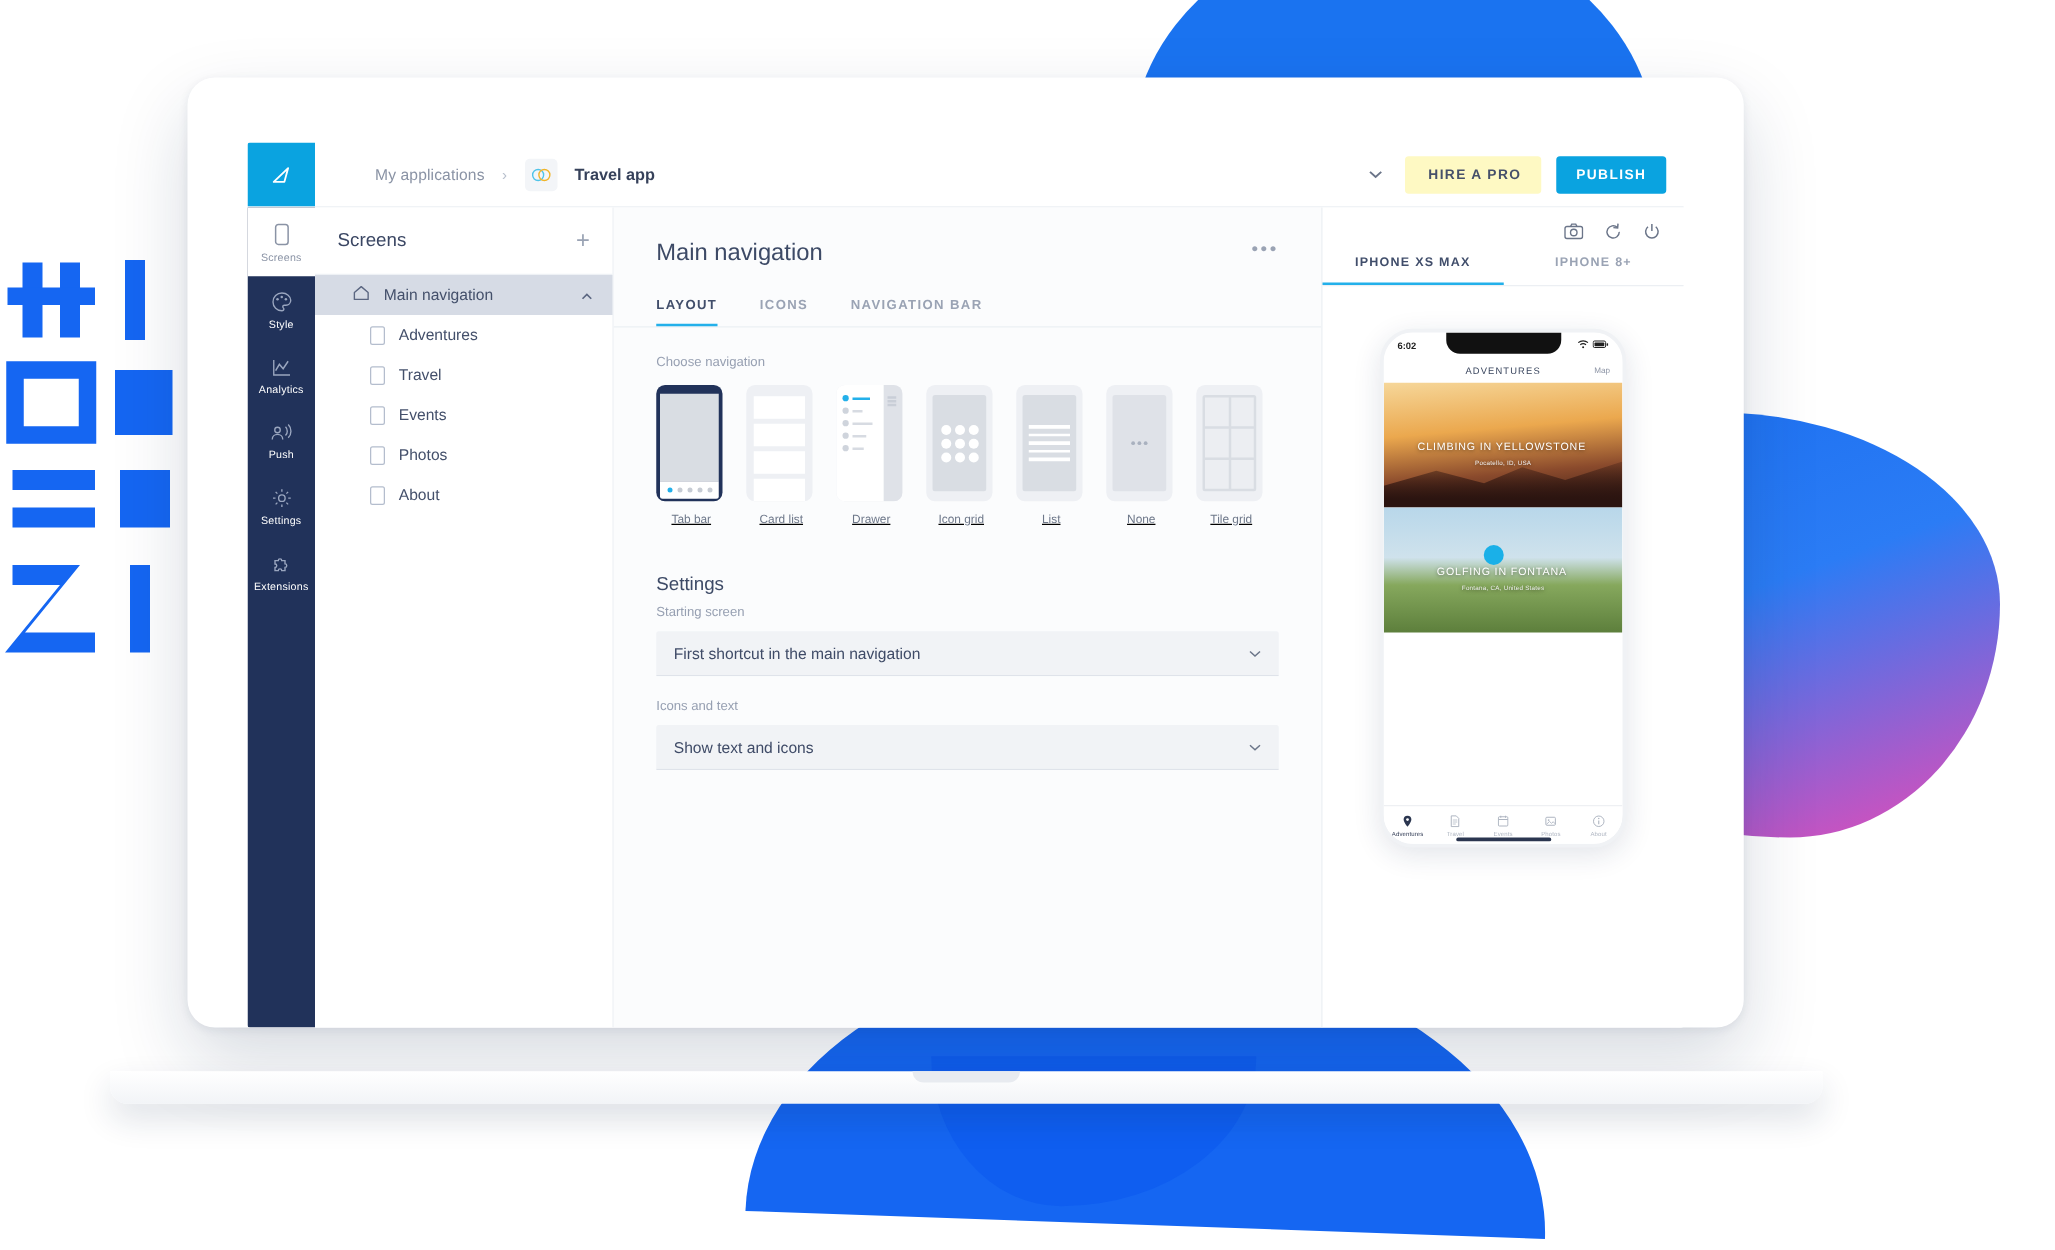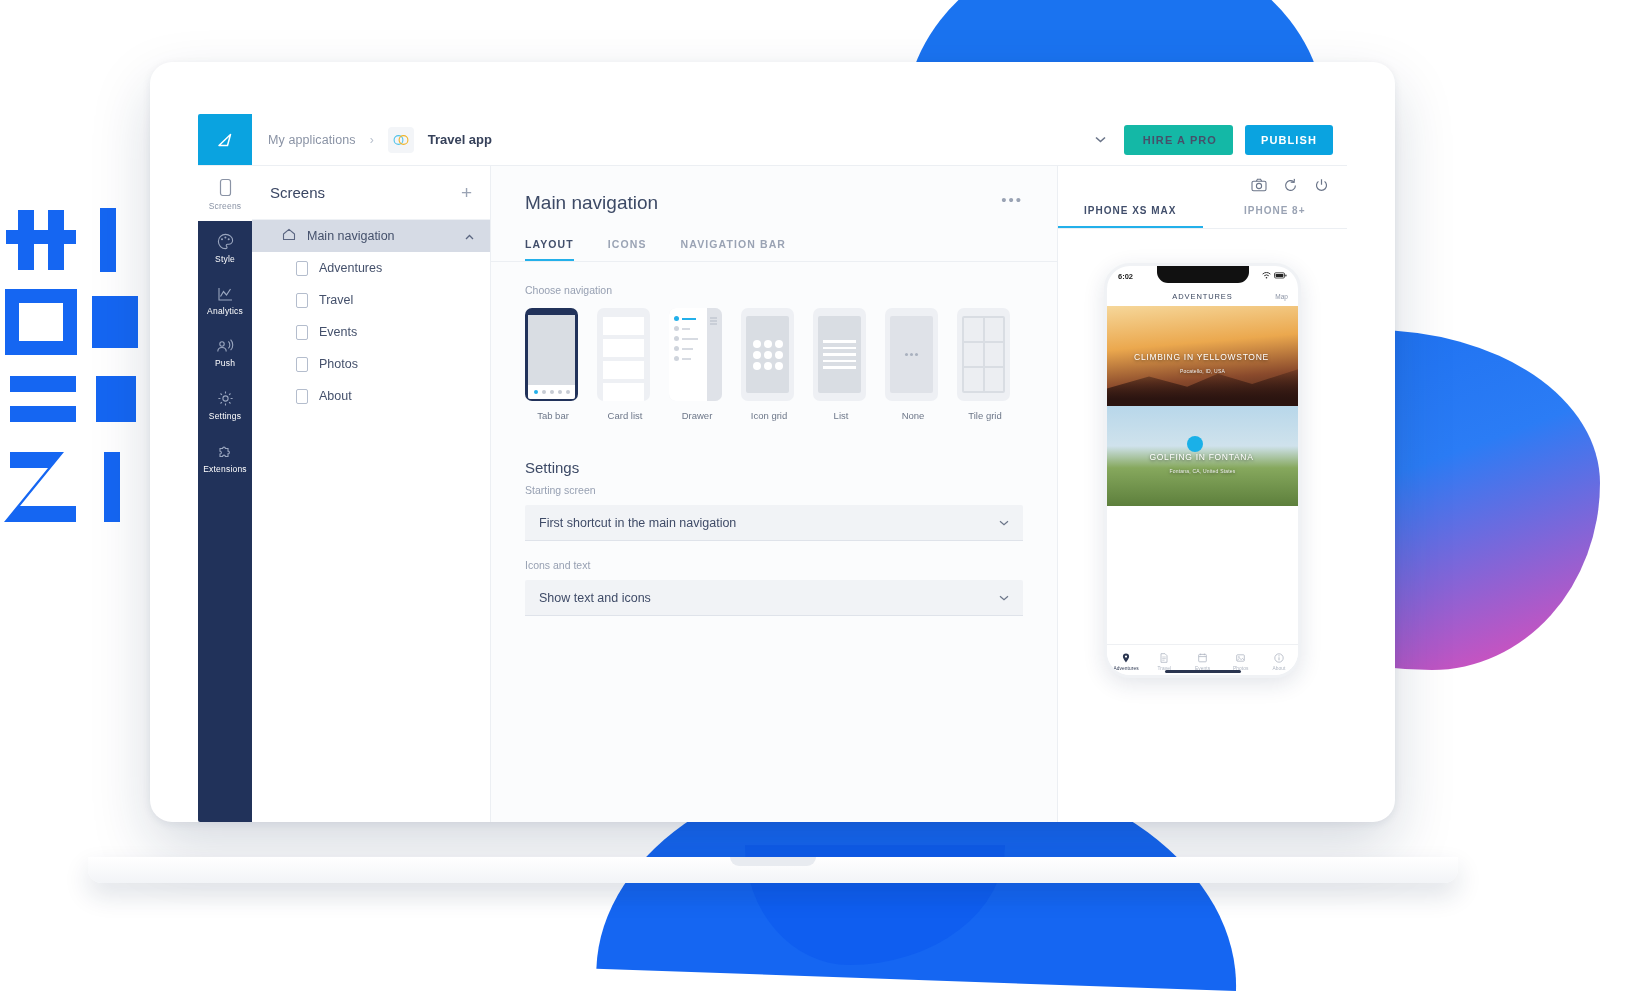--- a/index.html
+++ b/index.html
@@ -76,40 +76,41 @@
     flex: 0 0 52px;
   }
   .logo-tile {
     width: 54px; background: #0aa3e0;
     display: flex; align-items: center; justify-content: center;
   }
   .logo-tile svg { display: block; }
   .breadcrumb {
     display: flex; align-items: center; gap: 14px; padding-left: 16px;
     flex: 1;
+    margin-left: 32px;
   }
   .crumb-link { font-size: 12.5px; color: #8a93a5; letter-spacing: .1px; }
   .crumb-sep { color: #b8c0cd; font-size: 12px; }
   .app-badge {
     width: 26px; height: 26px; border-radius: 4px; background: #f3f5f8;
     display: flex; align-items: center; justify-content: center;
   }
   .crumb-current { font-size: 13px; color: #36415a; font-weight: 600; }
   .topbar-right { display: flex; align-items: center; gap: 12px; padding-right: 14px; }
   .caret-btn {
     width: 22px; height: 22px; display: flex; align-items: center; justify-content: center;
     cursor: pointer;
   }
   .btn {
     border: 0; border-radius: 3px; cursor: pointer;
     font-size: 11px; font-weight: 700; letter-spacing: 1.1px;
     font-family: "Liberation Sans", sans-serif;
     padding: 0 16px; height: 30px; line-height: 30px;
   }
-  .btn-secondary { background: #14b8a6; color: #46506a; padding-left: 19px; }
+  .btn-secondary { background: #fef9c3; color: #46506a; padding-left: 19px; }
   .btn-primary { background: #0aa3e0; color: #ffffff; }
 
   
   .body { flex: 1; display: flex; min-height: 0; }
 
   
   .rail {
     width: 54px; background: #21325a; flex: 0 0 54px;
     display: flex; flex-direction: column; align-items: center;
     padding-top: 0;
@@ -160,21 +161,21 @@
   }
   .tab {
     font-size: 10.5px; letter-spacing: 1.1px; font-weight: 700;
     color: #9aa3b4; padding-bottom: 9px; cursor: pointer; border-bottom: 2px solid transparent;
   }
   .tab.active { color: #414e6b; border-bottom-color: #23b0ea; }
   .section-pad { padding: 22px 34px 0 34px; }
   .field-label { font-size: 10.5px; color: #97a0b2; margin-bottom: 9px; }
 
   .nav-opts { display: flex; gap: 16px; margin-top: 12px; }
-  .nav-opt { width: 56px; cursor: pointer; }
+  .nav-opt { width: 56px; cursor: pointer; text-decoration: underline; }
   .thumb {
     width: 53px; height: 93px; border-radius: 7px; background: #eef0f4;
     position: relative; overflow: hidden;
   }
   .thumb.sel { background: #21325a; padding: 7px 3px 9px 3px; }
   .nav-opt-label {
     text-align: center; font-size: 9.5px; color: #6d7789; margin-top: 9px;
   }
   
   .tb-inner { background: #fff; height: 70px; border-radius: 2px; }

